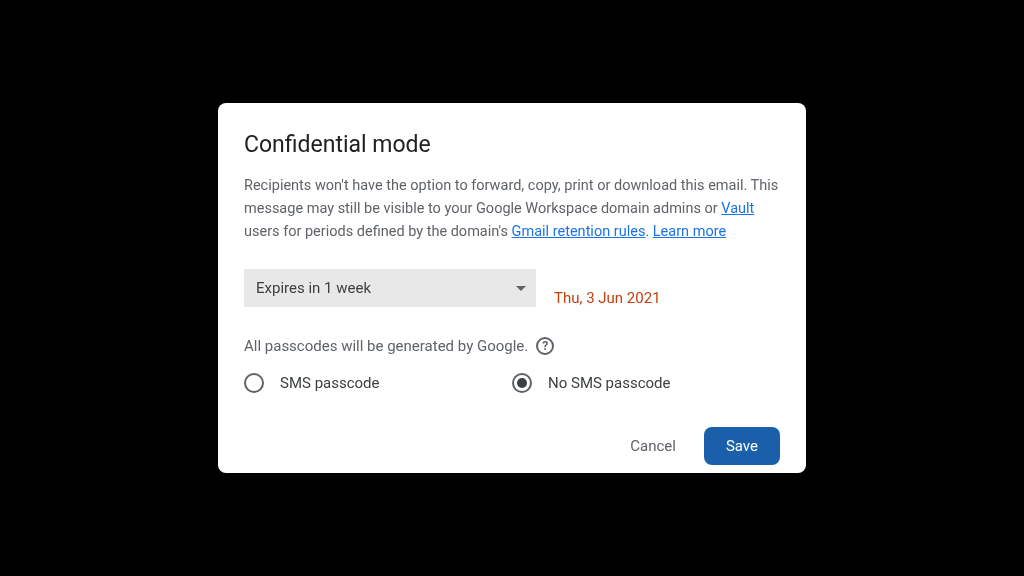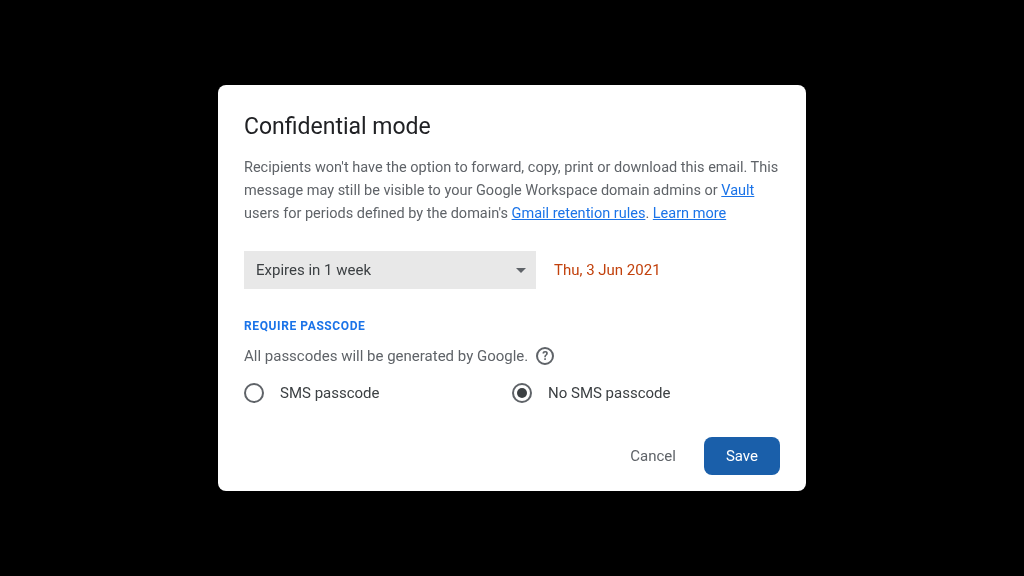--- a/index.html
+++ b/index.html
@@ -11,21 +11,21 @@
     font-family: 'Google Sans', Roboto, Arial, sans-serif;
     display: flex;
     align-items: center;
     justify-content: center;
   }
   .dialog {
     width: 588px;
     background: #fff;
     border-radius: 8px;
     box-shadow: 0 4px 14px rgba(0,0,0,0.35);
-    padding: 28px 26px 16px 26px;
+    padding: 28px 26px 8px 26px;
     color: #202124;
   }
   .title {
     font-size: 23px;
     font-weight: 400;
     color: #202124;
     margin: 0 0 16px 0;
   }
   .description {
     font-size: 14.5px;
@@ -39,21 +39,21 @@
   }
   .section-label {
     font-size: 12px;
     font-weight: 700;
     letter-spacing: 0.6px;
     color: #1a73e8;
     margin-bottom: 14px;
   }
   .expiry-row {
     display: flex;
-    align-items: center;
+    align-items: flex-end;
     gap: 18px;
     margin-bottom: 30px;
   }
   .select {
     background: #e8e8e8;
     width: 292px;
     height: 38px;
     display: flex;
     align-items: center;
     justify-content: space-between;
@@ -163,21 +163,20 @@
 
 
   <div class="expiry-row">
     <div class="select">
       <span>Expires in 1 week</span>
       <span class="caret"></span>
     </div>
     <div class="expiry-date">Thu, 3 Jun 2021</div>
   </div>
 
-  <div class="section-label">REQUIRE PASSCODE</div>
 
   <div class="passcode-note-row">
     <span>All passcodes will be generated by Google.</span>
     <span class="help-icon">?</span>
   </div>
 
   <div class="radio-row">
     <div class="radio-option">
       <span class="radio-circle"></span>
       <span class="radio-label">SMS passcode</span>

